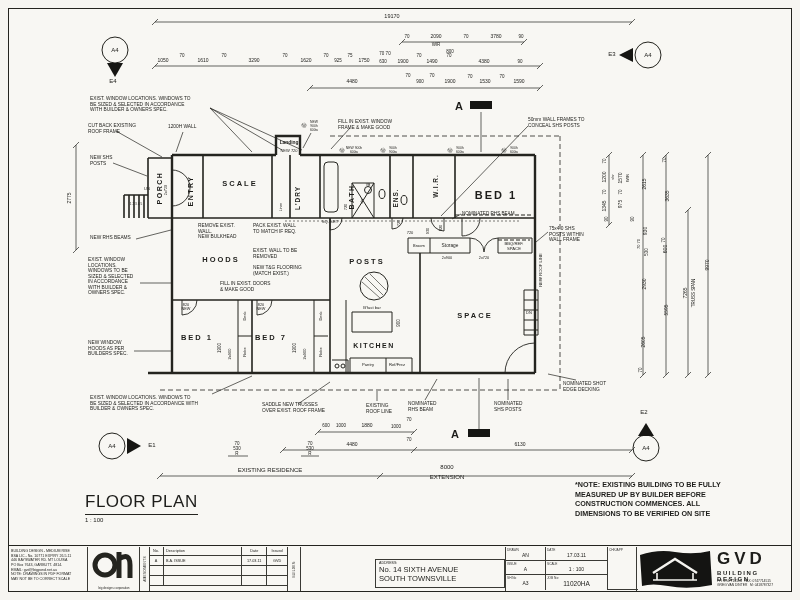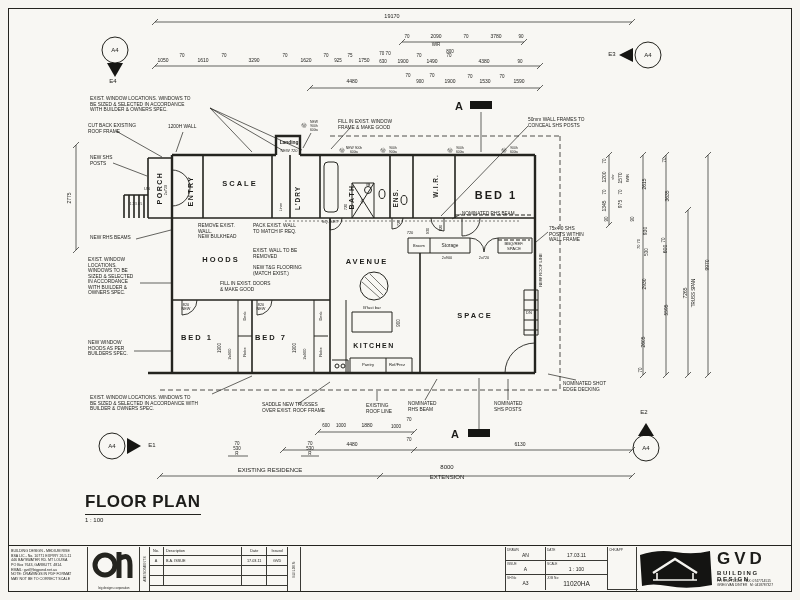--- a/index.html
+++ b/index.html
@@ -5,21 +5,21 @@
   html,body{margin:0;padding:0;background:#e9e8e4;width:800px;height:600px;overflow:hidden;
     font-family:"Liberation Sans",sans-serif;}
   .sheet{position:absolute;left:0;top:0;width:800px;height:600px;background:#f6f5f1;}
   .frame{position:absolute;left:8px;top:8px;width:782px;height:582px;border:1.5px solid #24241f;background:#f8f7f3;}
   svg.linework{position:absolute;left:0;top:0;}
   .labels{position:absolute;left:0;top:0;width:800px;height:600px;}
   .lbl{position:absolute;color:#1d1d1a;white-space:pre;text-align:center;line-height:1.16;}
   .lbl.b{font-weight:bold;}
   .lbl.left{text-align:left;}
   .plan-title{position:absolute;left:85px;top:492px;color:#1d1d1a;}
-  .pt-name{font-size:17px;font-weight:700;letter-spacing:.5px;border-bottom:1.2px solid #24241f;padding-bottom:2px;}
+  .pt-name{font-size:17px;font-weight:400;letter-spacing:.5px;border-bottom:1.2px solid #24241f;padding-bottom:2px;}
   .pt-scale{font-size:6px;margin-top:2px;}
   .site-note{position:absolute;left:575px;top:480px;width:185px;font-size:7.2px;font-weight:600;
     line-height:1.32;color:#1d1d1a;white-space:pre-line;}
   
   .tb{position:absolute;left:8px;top:545px;width:783px;height:46px;border-top:1.5px solid #24241f;color:#1d1d1a;}
   .tb .box{position:absolute;box-sizing:border-box;}
   .tb-firm{left:0;top:1px;width:80px;height:44px;border-right:1px solid #3a3a35;font-size:3.6px;
     line-height:1.3;padding:2px 0 0 3px;white-space:pre-line;}
   .tb-logo{left:80px;top:1px;width:52px;height:44px;border-right:1px solid #3a3a35;}
   .tb-logo .cap{position:absolute;left:2px;bottom:1px;width:48px;font-size:3px;text-align:center;}
@@ -216,21 +216,21 @@
       <div class="lbl b" style="left: 455px; top: 434px; font-size: 11px; transform: translate(-50%, -50%);">A</div>
       <div class="lbl b" style="left: 160px; top: 188px; font-size: 7px; letter-spacing: 1.5px; transform: translate(-50%, -50%) rotate(-90deg);">PORCH</div>
       <div class="lbl b" style="left: 191px; top: 191px; font-size: 7px; letter-spacing: 1.5px; transform: translate(-50%, -50%) rotate(-90deg);">ENTRY</div>
       <div class="lbl b" style="left: 240px; top: 184px; font-size: 7.5px; letter-spacing: 2px; transform: translate(-50%, -50%);">SCALE</div>
       <div class="lbl b" style="left: 298px; top: 198px; font-size: 6.5px; letter-spacing: 1px; transform: translate(-50%, -50%) rotate(-90deg);">L'DRY</div>
       <div class="lbl b" style="left: 352px; top: 197px; font-size: 7px; letter-spacing: 1.5px; transform: translate(-50%, -50%) rotate(-90deg);">BATH</div>
       <div class="lbl b" style="left: 396px; top: 198px; font-size: 6.5px; letter-spacing: 1px; transform: translate(-50%, -50%) rotate(-90deg);">ENS.</div>
       <div class="lbl b" style="left: 436px; top: 186px; font-size: 6.5px; letter-spacing: 1px; transform: translate(-50%, -50%) rotate(-90deg);">W.I.R.</div>
       <div class="lbl b" style="left: 496px; top: 195px; font-size: 11px; letter-spacing: 2px; transform: translate(-50%, -50%);">BED 1</div>
       <div class="lbl b" style="left: 221px; top: 260px; font-size: 7.5px; letter-spacing: 2px; transform: translate(-50%, -50%);">HOODS</div>
-      <div class="lbl b" style="left: 367px; top: 262px; font-size: 7.5px; letter-spacing: 2px; transform: translate(-50%, -50%);">AVENUE</div>
+      <div class="lbl b" style="left: 367px; top: 262px; font-size: 7.5px; letter-spacing: 2px; transform: translate(-50%, -50%);">POSTS</div>
       <div class="lbl b" style="left: 197px; top: 338px; font-size: 7.5px; letter-spacing: 2px; transform: translate(-50%, -50%);">BED 1</div>
       <div class="lbl b" style="left: 271px; top: 338px; font-size: 7.5px; letter-spacing: 2px; transform: translate(-50%, -50%);">BED 7</div>
       <div class="lbl b" style="left: 374px; top: 346px; font-size: 7px; letter-spacing: 1.5px; transform: translate(-50%, -50%);">KITCHEN</div>
       <div class="lbl b" style="left: 475px; top: 316px; font-size: 7.5px; letter-spacing: 2px; transform: translate(-50%, -50%);">SPACE</div>
       <div class="lbl b" style="left: 289px; top: 143px; font-size: 4.8px; transform: translate(-50%, -50%);">Landing</div>
       <div class="lbl" style="left: 289px; top: 151px; font-size: 4px; transform: translate(-50%, -50%);">NEW 720</div>
       <div class="lbl" style="left: 245px; top: 316px; font-size: 4px; transform: translate(-50%, -50%) rotate(-90deg);">Desk</div>
       <div class="lbl" style="left: 245px; top: 352px; font-size: 4px; transform: translate(-50%, -50%) rotate(-90deg);">Robe</div>
       <div class="lbl" style="left: 321px; top: 316px; font-size: 4px; transform: translate(-50%, -50%) rotate(-90deg);">Desk</div>
       <div class="lbl" style="left: 321px; top: 352px; font-size: 4px; transform: translate(-50%, -50%) rotate(-90deg);">Robe</div>
@@ -333,20 +333,24 @@
 SHS POSTS</div>
       <div class="lbl left" style="left: 563px; top: 381px; font-size: 4.8px;">NOMINATED SHOT
 EDGE DECKING</div>
     </div>
 
   <div class="plan-title">
     <div class="pt-name">FLOOR PLAN</div>
     <div class="pt-scale">1 : 100</div>
   </div>
 
+  <div class="site-note">*NOTE: EXISTING BUILDING TO BE FULLY
+MEASURED UP BY BUILDER BEFORE
+CONSTRUCTION COMMENCES. ALL
+DIMENSIONS TO BE VERIFIED ON SITE</div>
 
   <div class="tb">
     <div class="box tb-firm">BUILDING DESIGN - MEDIUM RISE
 BSA LIC - No. 10771 EXPIRY 26.5.11
 446 BAYSWATER RD. MT LOUISA
 PO Box 7643, GARBUTT. 4814.
 EMAIL: gvd@bigpond.net.au
 NOTE: DRAWINGS IN PDF FORMAT
 MAY NOT BE TO CORRECT SCALE</div>
 
@@ -387,20 +391,25 @@
             <div class="am-c am-date"></div>
             <div class="am-c am-iss"></div>
         </div>
       </div>
     </div>
 
     <div class="box tb-builder">
       <span class="vtext">BUILDER:</span>
     </div>
 
+    <div class="box tb-address">
+      <div class="sm">ADDRESS:</div>
+      <div class="ln">No. 14 SIXTH AVENUE</div>
+      <div class="ln">SOUTH TOWNSVILLE</div>
+    </div>
 
     <div class="box tb-info">
       <div class="cell" style="left:0;top:0;width:40px;height:14px;">
         <span class="k">DRAWN</span>
         <span class="v">AN</span>
       </div>
       <div class="cell" style="left:40px;top:0;width:62px;height:14px;">
         <span class="k">DATE</span>
         <span class="v">17.03.11</span>
       </div>

